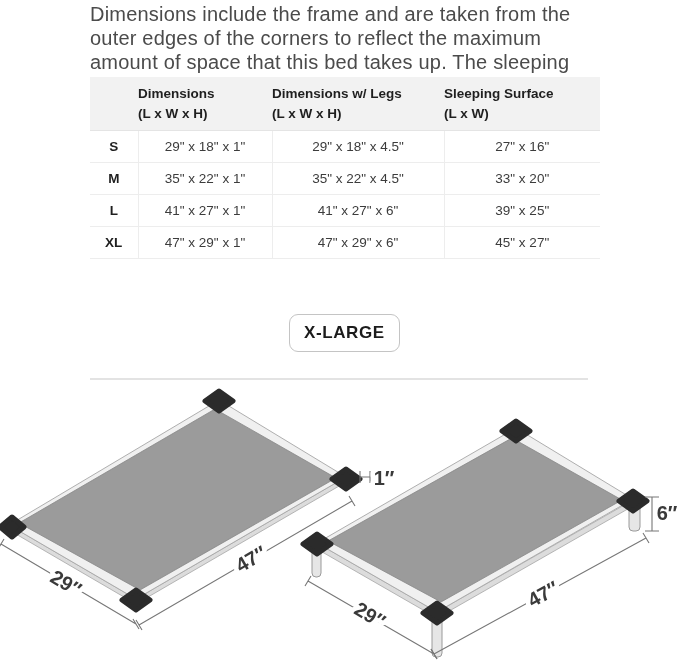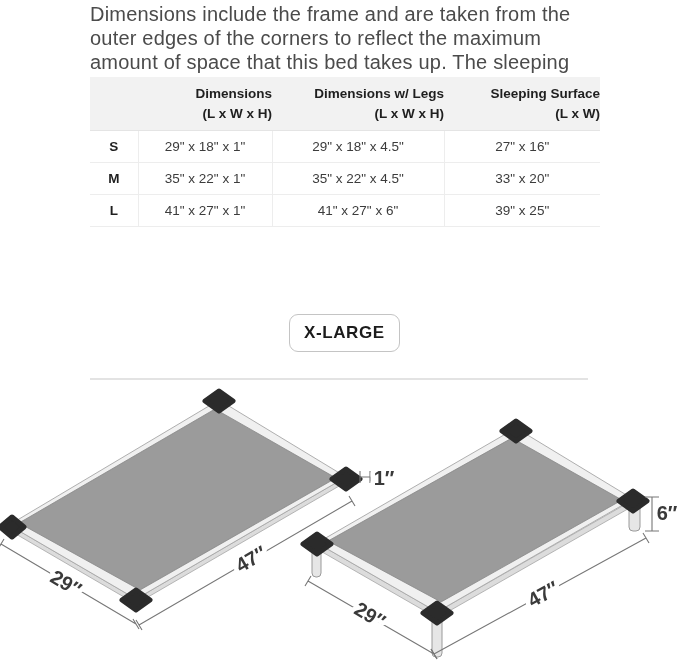--- a/index.html
+++ b/index.html
@@ -19,21 +19,21 @@
     border-collapse:collapse;table-layout:fixed;
     font-size:13.5px;color:var(--c-text,#3c3c3c);
   }
   table.dims col.c-size{width:48px;}
   table.dims col.c-d1{width:134px;}
   table.dims col.c-d2{width:172px;}
   table.dims col.c-d3{width:156px;}
   table.dims th{
     background:var(--c-header_bg,#f2f2f2);
     font-weight:bold;color:#1f1f1f;height:53px;
-    text-align:right;vertical-align:middle;padding:0;
+    text-align:left;vertical-align:middle;padding:0;
     line-height:20px;font-size:13.5px;
   }
   table.dims td{
     height:31px;text-align:center;vertical-align:middle;padding:0;
     border-bottom:1px solid var(--c-table_border,#ededed);
     white-space:nowrap;
   }
   table.dims tbody td + td{border-left:1px solid var(--c-table_border,#ededed);}
   table.dims thead th{border-bottom:1px solid #e4e4e4;}
   table.dims td.size{font-weight:bold;color:#1f1f1f;}
@@ -109,20 +109,26 @@
       <td>35" x 22" x 1"</td>
       <td>35" x 22" x 4.5"</td>
       <td>33" x 20"</td>
     </tr>
     <tr>
       <td class="size">L</td>
       <td>41" x 27" x 1"</td>
       <td>41" x 27" x 6"</td>
       <td>39" x 25"</td>
     </tr>
+    <tr>
+      <td class="size">XL</td>
+      <td>47" x 29" x 1"</td>
+      <td>47" x 29" x 6"</td>
+      <td>45" x 27"</td>
+    </tr>
   </tbody>
 </table>
 
 <button class="size-btn">X-LARGE</button>
 
 <div class="divider"></div>
 
 <svg class="diagram" width="679" height="276" viewBox="0 385 679 276">
 
   <g>

